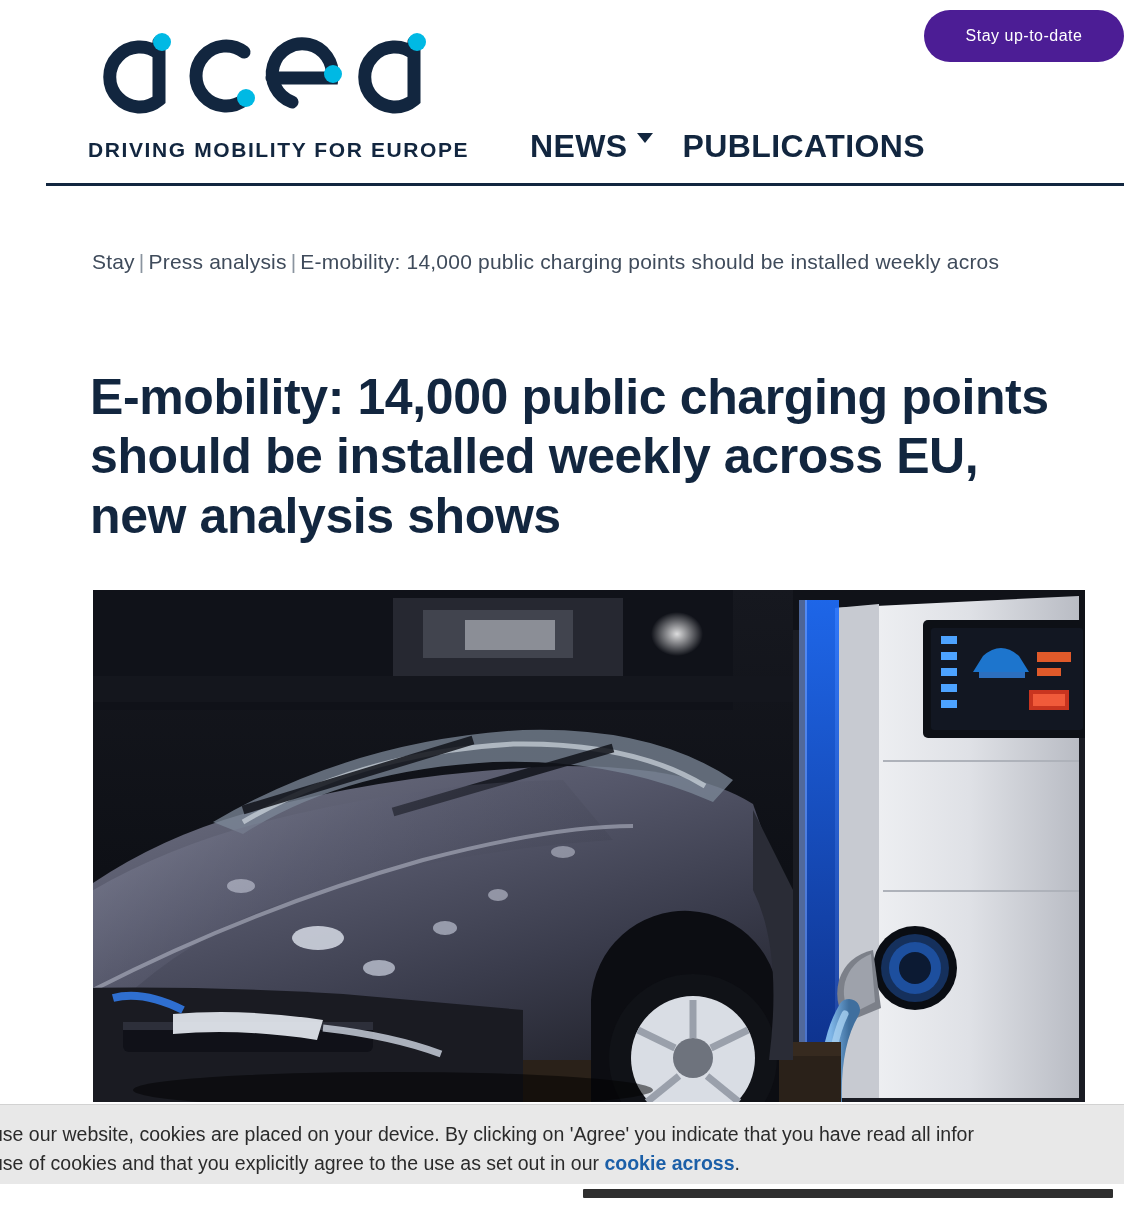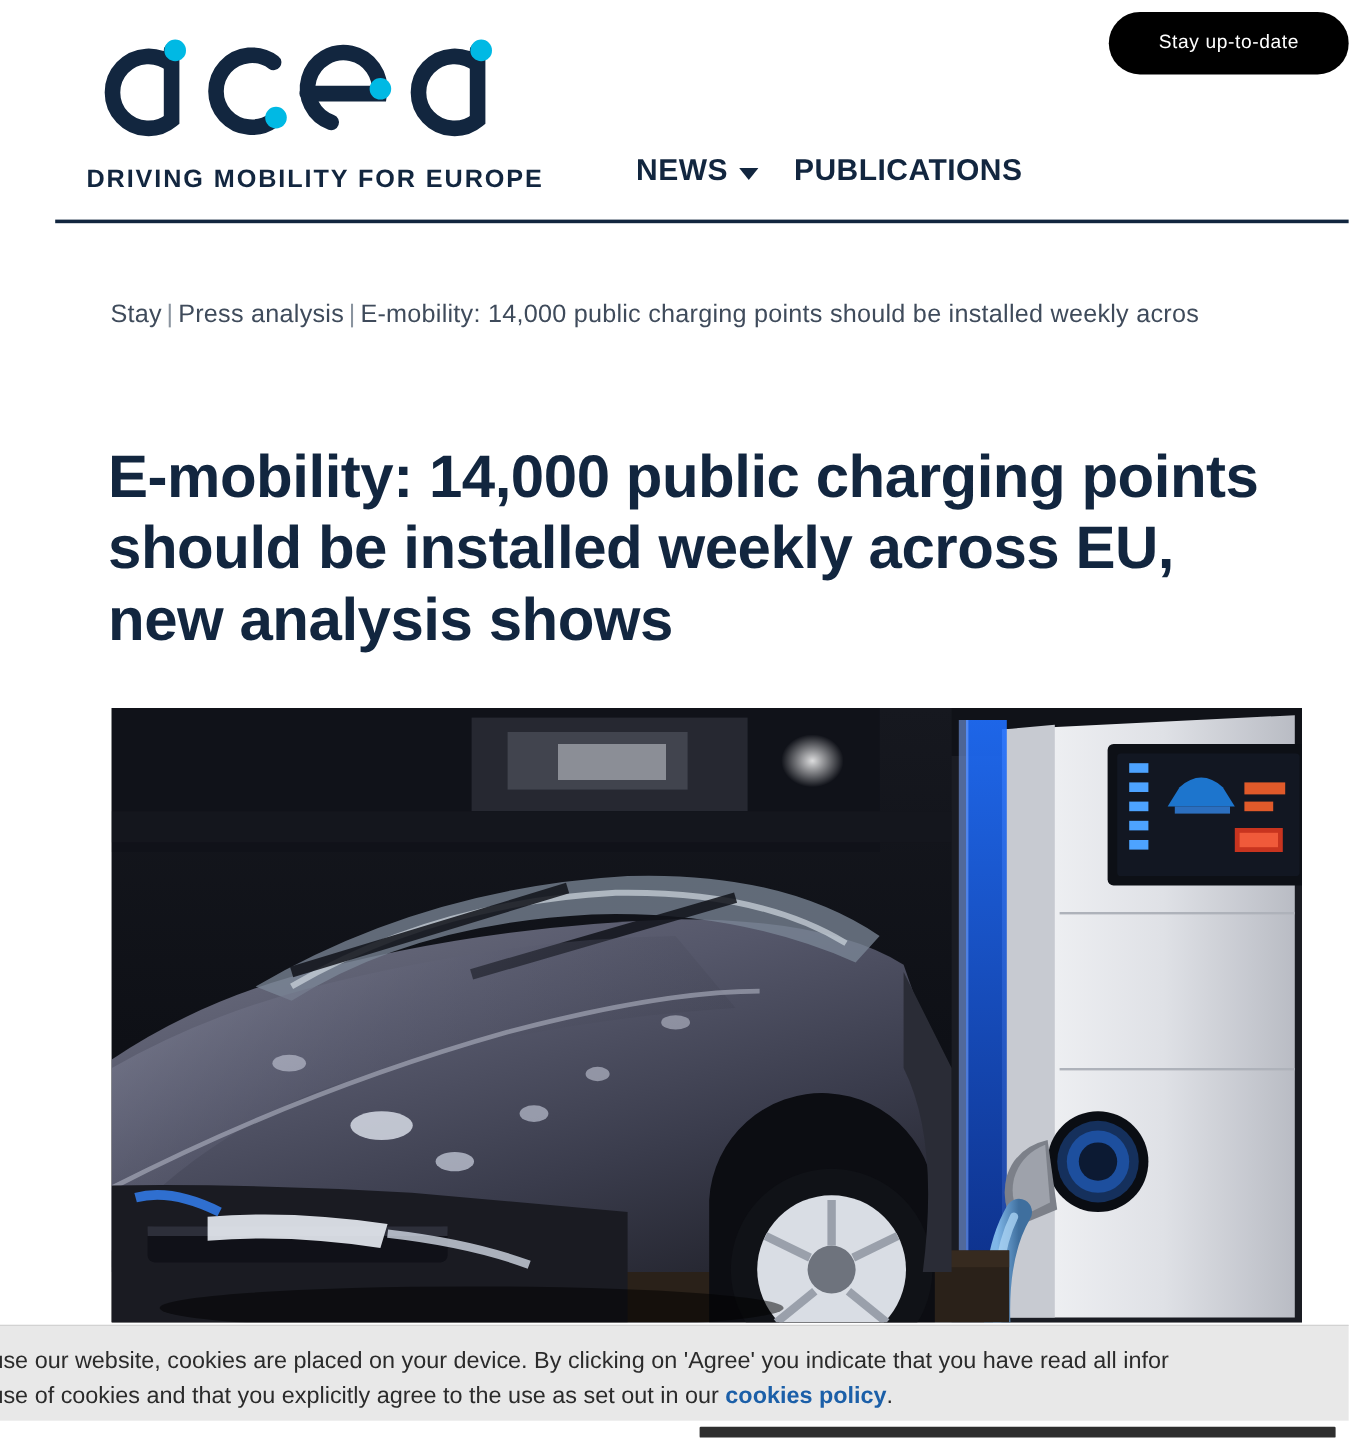--- a/index.html
+++ b/index.html
@@ -19,21 +19,21 @@
 
   
   .header {
     position: relative;
     height: 186px;
     width: 1124px;
     background: #ffffff;
   }
   .logo-wrap {
     position: absolute;
-    left: 68px;
+    left: 84px;
     top: 2px;
     width: 370px;
     height: 170px;
   }
   .logo-mark {
     width: 360px;
     height: 128px;
     display: block;
   }
   .logo-tagline {
@@ -47,21 +47,21 @@
     white-space: nowrap;
     font-family: "Liberation Sans", sans-serif;
   }
 
   .stay-btn {
     position: absolute;
     right: 0px;
     top: 10px;
     width: 200px;
     height: 52px;
-    background: #000000;
+    background: #4c1d95;
     border-radius: 26px;
     border: none;
     color: #ffffff;
     font-size: 16px;
     letter-spacing: 0.5px;
     display: flex;
     align-items: center;
     justify-content: center;
     cursor: pointer;
     font-family: "Liberation Sans", sans-serif;
@@ -70,23 +70,23 @@
   .main-nav {
     position: absolute;
     left: 530px;
     top: 128px;
     display: flex;
     align-items: center;
     gap: 30px;
   }
   .nav-item {
     display: flex;
-    align-items: center;
+    align-items: flex-start;
     gap: 9px;
-    font-size: 25px;
+    font-size: 32px;
     font-weight: 700;
     color: #12263f;
     letter-spacing: 0.4px;
     cursor: pointer;
     white-space: nowrap;
     font-family: "Liberation Sans", sans-serif;
   }
   .caret {
     width: 0; height: 0;
     border-left: 8px solid transparent;
@@ -384,21 +384,21 @@
       </g>
 
       <path d="M660 220 L700 300 L700 470 L676 470 Q690 360 660 300 Z" fill="#2a2c36"></path>
 
       <ellipse cx="300" cy="500" rx="260" ry="18" fill="#000000" opacity="0.5"></ellipse>
     </svg>
   </div>
 
   <div class="cookie-bar">
     <div class="cookie-line1">use our website, cookies are placed on your device. By clicking on 'Agree' you indicate that you have read all infor</div>
-    <div class="cookie-line2"><span>use of cookies and that you explicitly agree to the use as set out in our </span><a class="cookie-link" href="#">cookies policy</a><span>.</span></div>
+    <div class="cookie-line2"><span>use of cookies and that you explicitly agree to the use as set out in our </span><a class="cookie-link" href="#">cookie across</a><span>.</span></div>
   </div>
 
   <div class="bottom-strip">
     <div class="scroll-track"></div>
   </div>
   <div class="scroll-thumb"></div>
 
 </div>
 
 </body></html>

